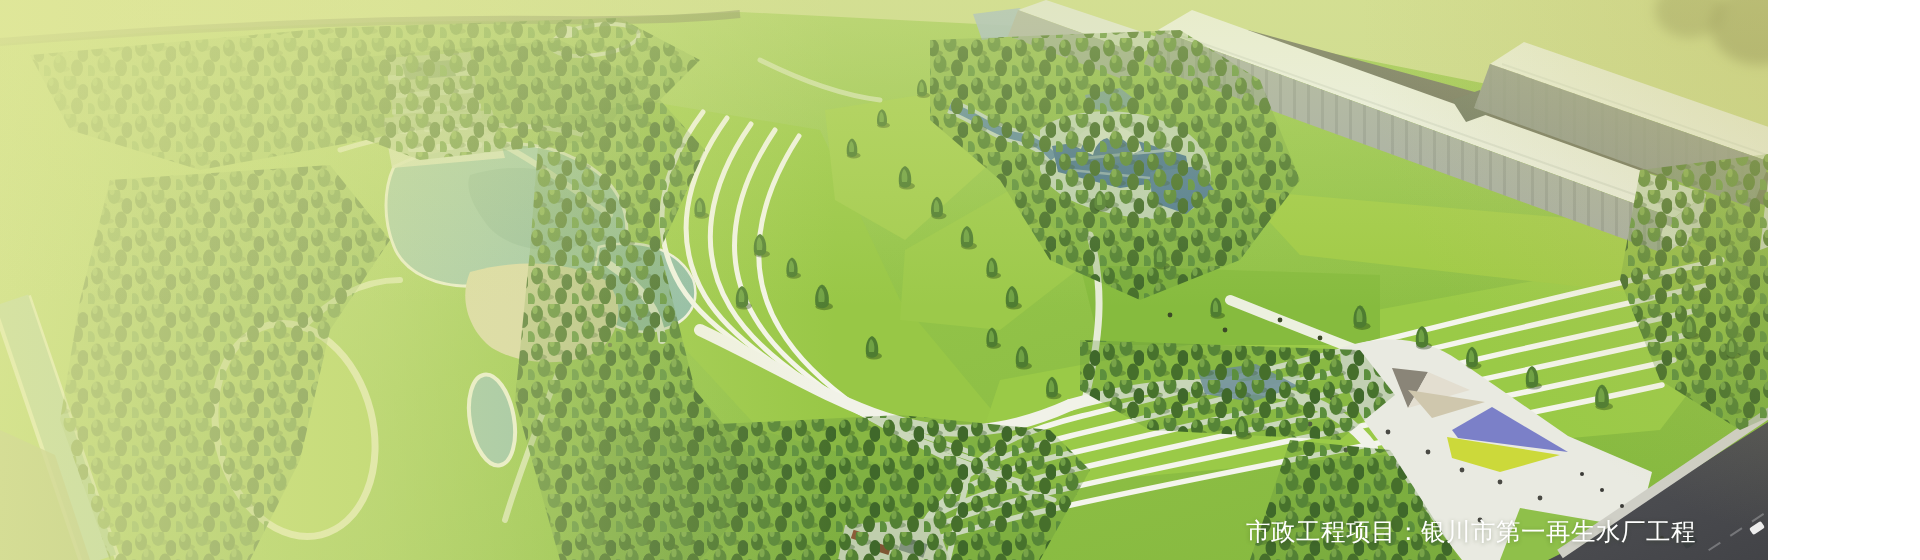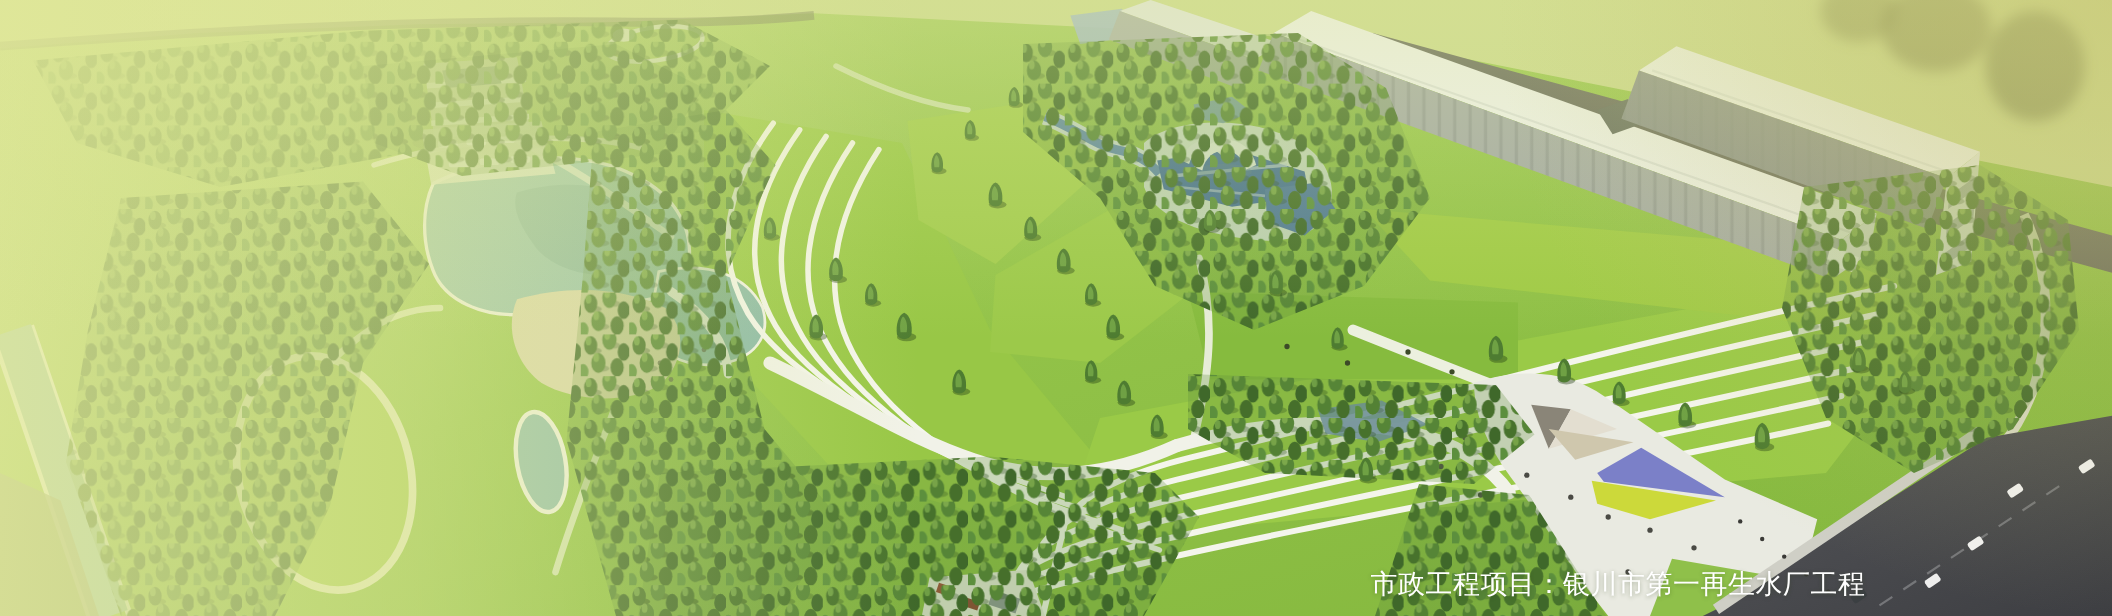--- a/index.html
+++ b/index.html
@@ -1,16 +1,16 @@
 <!DOCTYPE html>
 <html><head>
 <meta charset="utf-8">
 <style>
   html,body{margin:0;padding:0;background:#fff;}
-  .banner{position:relative;width:1920px;height:560px;overflow:hidden;
+  .banner{position:relative;width:1768px;height:560px;overflow:hidden;
           font-family:"Liberation Sans","DejaVu Sans",sans-serif;}
   .banner svg{position:absolute;left:0;top:0;display:block;}
   .caption{position:absolute;left:1246px;top:517px;font-size:24.5px;line-height:30px;
            letter-spacing:.5px;color:#ffffff;font-weight:500;white-space:nowrap;
            text-shadow:0 1px 4px rgba(40,60,20,.35);}
 </style>
 </head>
 <body>
 
 <div class="banner">

